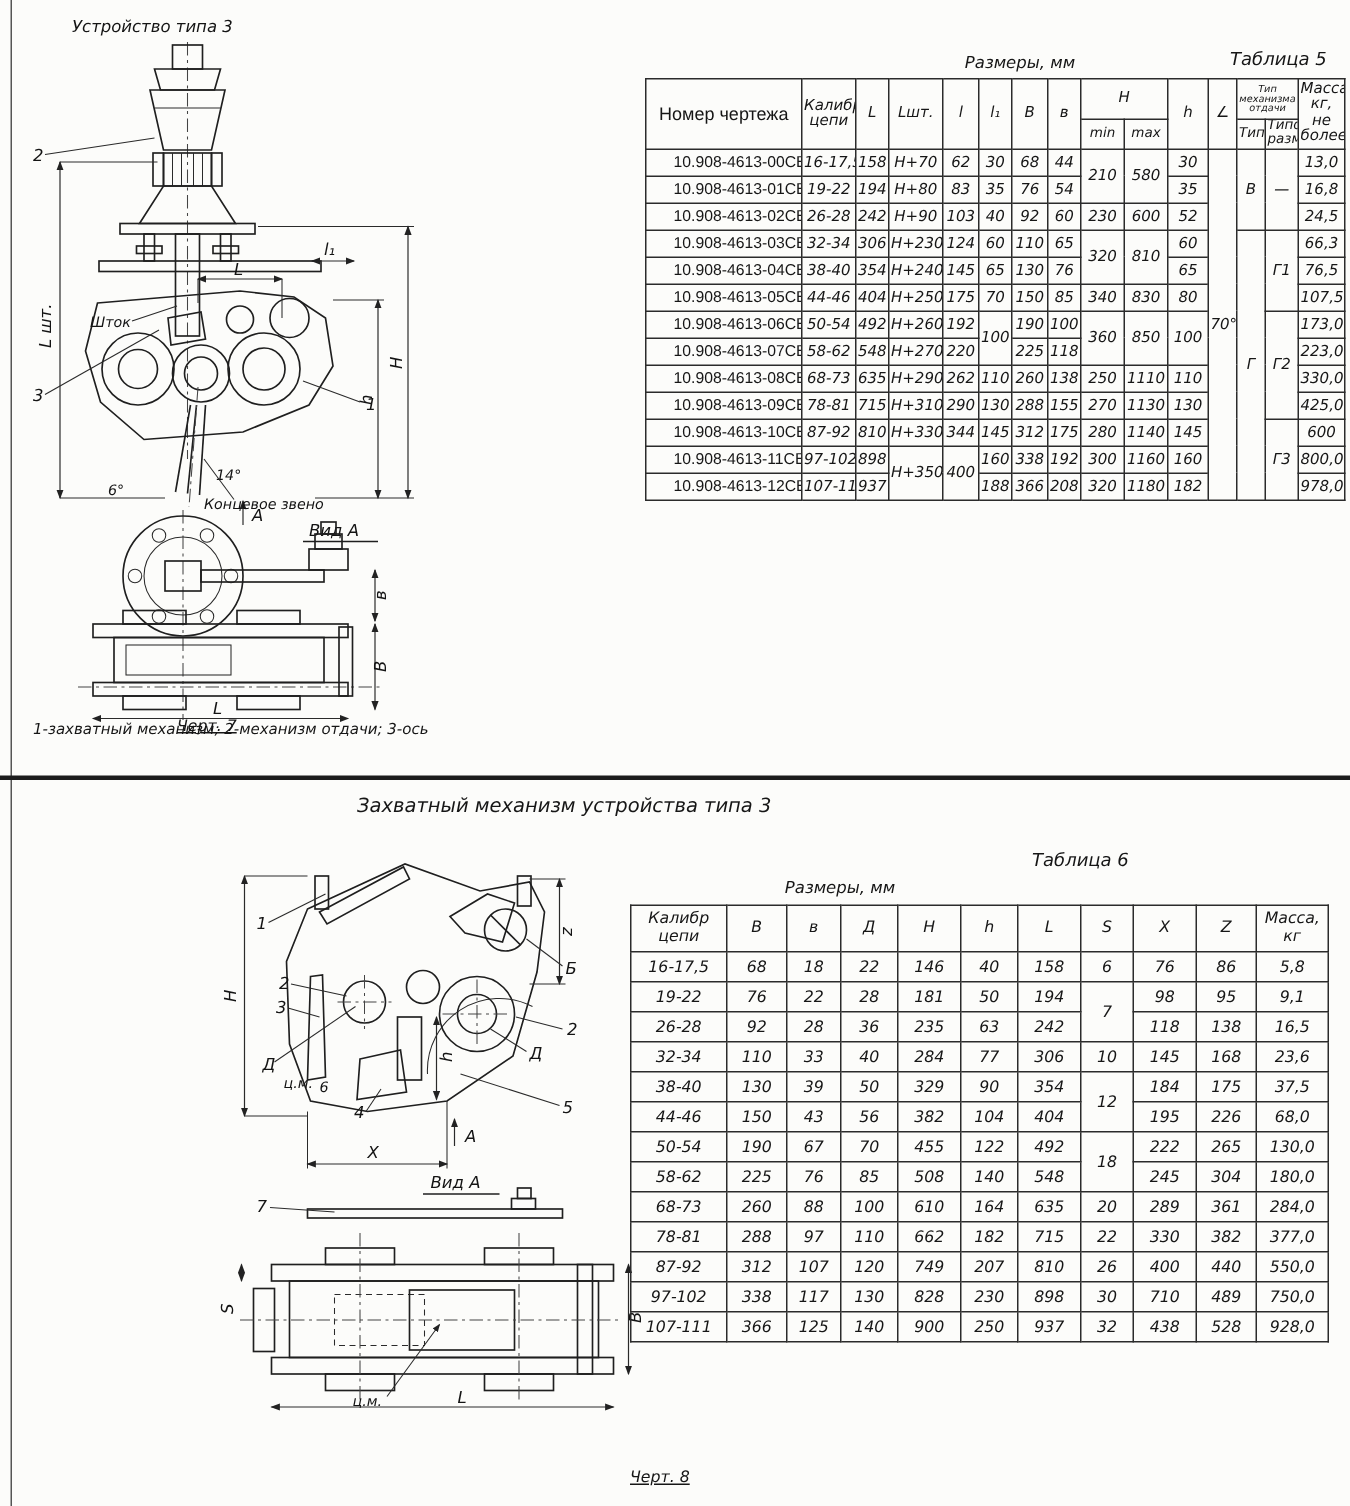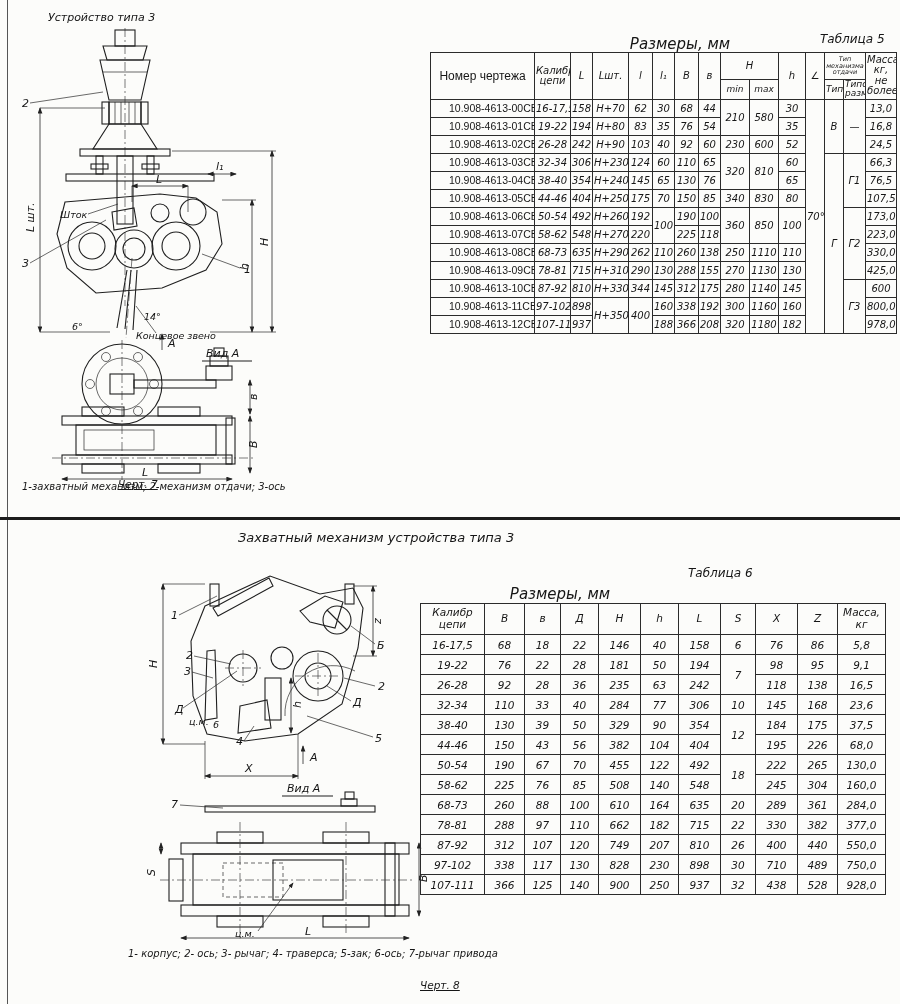--- a/index.html
+++ b/index.html
@@ -2,21 +2,21 @@
 <html><head>
 <meta charset="utf-8">
 <style>
   html,body{margin:0;padding:0;background:#ffffff;}
   .page{position:relative;width:900px;height:1004px;background:#fcfcfa;overflow:hidden;
         font-family:"DejaVu Sans",sans-serif;color:#161616;}
   .edge-left{position:absolute;left:7px;top:0;width:1px;height:1004px;background:#555;}
   .divider{position:absolute;left:0;top:517px;width:900px;height:3px;background:#1c1c1c;}
 
   .tbl-label{position:absolute;font-size:12px;font-style:italic;}
-  .sizes-label{position:absolute;font-size:15px;font-style:italic;text-align:center;}
+  .sizes-label{position:absolute;font-size:11px;font-style:italic;text-align:center;}
 
   table{border-collapse:collapse;table-layout:fixed;background:transparent;}
   td,th{border:1px solid #2b2b2b;text-align:center;vertical-align:middle;
         padding:0 1px;font-weight:normal;overflow:hidden;white-space:nowrap;}
 
   .t5{position:absolute;left:430px;top:52px;width:466px;}
   .t5 thead th{font-size:10px;font-style:italic;line-height:1.0;}
   .t5 thead tr:first-child th{height:26px;}
   .t5 thead tr:last-child th{height:16px;font-size:9px;}
   .t5 th.print{font-style:normal;font-size:12px;font-family:"Liberation Sans",sans-serif;}
@@ -489,21 +489,20 @@
     <line class="dim" x1="106" y1="287" x2="106" y2="298" marker-start="url(#ar8)" marker-end="url(#ar8)"></line>
     <text transform="rotate(-90 100 320)" x="100" y="320">S</text>
     <line class="dim" x1="364" y1="287" x2="364" y2="360" marker-start="url(#ar8)" marker-end="url(#ar8)"></line>
     <text transform="rotate(-90 372 326)" x="372" y="326">В</text>
     <line class="dim" x1="126" y1="382" x2="354" y2="382" marker-start="url(#ar8)" marker-end="url(#ar8)"></line>
     <text x="250" y="379">L</text>
     <text class="sm" x="180" y="381">ц.м.</text>
     <line class="thin" x1="203" y1="375" x2="238" y2="327" marker-end="url(#ar8)"></line>
   </svg>
 
-  <div class="fig-caption" style="left:128px;top:948px;width:480px;">1- корпус; 2- ось; 3- рычаг; 4- траверса; 5-зак; 6-ось; 7-рычаг привода</div>
   <div class="fig-num" style="left:420px;top:979px;">Черт. 8</div>
 
   <div class="tbl-label" style="left:688px;top:566px;">Таблица 6</div>
   <div class="sizes-label" style="left:455px;top:585px;width:210px;">Размеры, мм</div>
 
   <table class="t6">
     <colgroup>
       <col style="width:64px">
         <col style="width:40px">
         <col style="width:36px">
@@ -624,21 +623,21 @@
       <tr>
         <td>58-62</td>
         <td>225</td>
         <td>76</td>
         <td>85</td>
         <td>508</td>
         <td>140</td>
         <td>548</td>
         <td>245</td>
         <td>304</td>
-        <td>160,0</td>
+        <td>180,0</td>
       </tr>
       <tr>
         <td>68-73</td>
         <td>260</td>
         <td>88</td>
         <td>100</td>
         <td>610</td>
         <td>164</td>
         <td>635</td>
         <td>20</td>

